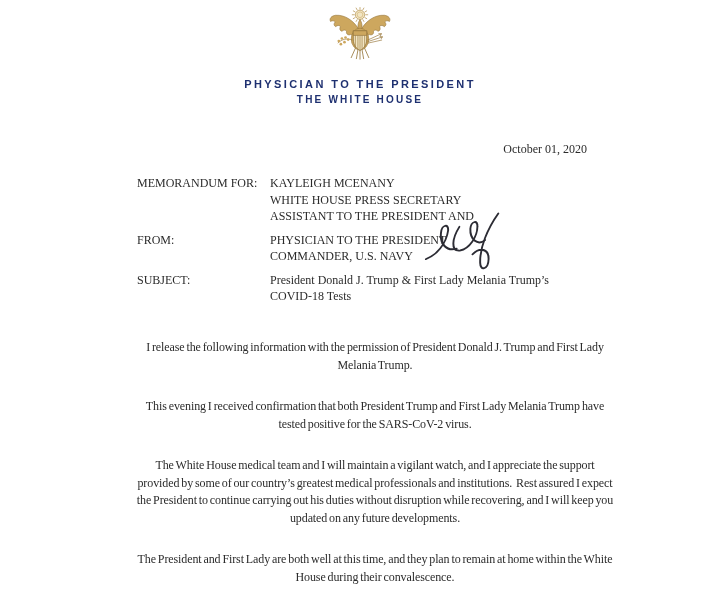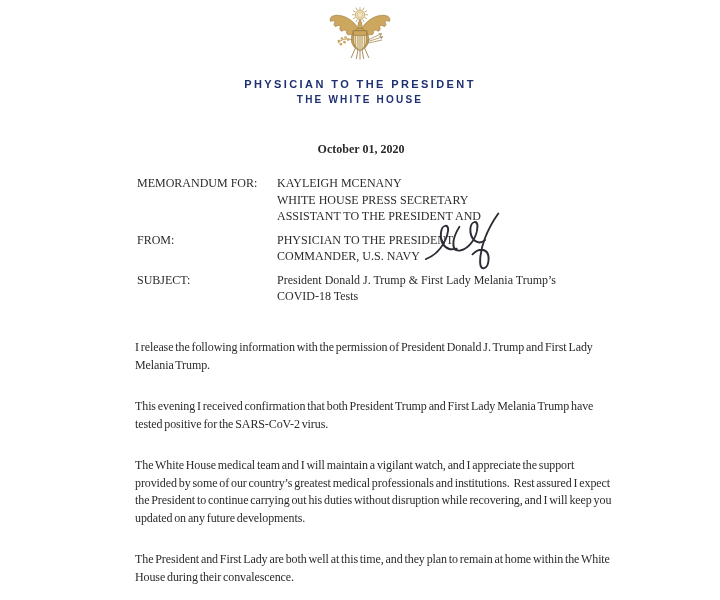--- a/index.html
+++ b/index.html
@@ -6,31 +6,31 @@
   body{
     width:720px;height:600px;background:#ffffff;position:relative;
     font-family:"Liberation Serif", serif;color:#2b2b2b;overflow:hidden;
   }
   .letterhead{position:absolute;top:7px;left:0;width:720px;text-align:center;}
   .seal{width:68px;height:62px;display:inline-block;}
   .org1{font-family:"Liberation Sans", sans-serif;font-weight:bold;font-size:11px;
         letter-spacing:2.4px;color:#1e3070;margin-top:5px;}
   .org2{font-family:"Liberation Sans", sans-serif;font-weight:bold;font-size:10px;
         letter-spacing:2.2px;color:#1e3070;margin-top:4px;}
-  .dateline{position:absolute;top:142px;left:135px;width:452px;text-align:center;
-        font-size:12px;font-weight:bold;}
+  .dateline{position:absolute;top:142px;left:135px;width:452px;text-align:right;
+        font-size:12px;}
   .memo{position:absolute;top:175px;left:137px;width:480px;font-size:12px;}
   .memo-row{display:flex;margin-bottom:7px;}
   .memo-label{width:133px;flex:none;line-height:16.5px;}
   .memo-value{flex:1;}
-  .memo-value .line{line-height:16.5px;margin-left:7px;}
+  .memo-value .line{line-height:16.5px;}
   .signature{position:absolute;left:420px;top:204px;width:96px;height:76px;}
   .bodytext{position:absolute;top:339px;left:135px;width:480px;font-size:12px;
         line-height:17.5px;letter-spacing:-0.1px;word-spacing:-1px;}
-  .bodytext p{margin:0 0 24px 0;}
+  .bodytext p{margin:0 0 24px 0;text-align:center;}
 </style>
 </head>
 <body>
 
 <div>
 
   <div class="letterhead">
     <svg class="seal" viewBox="0 0 130 120" aria-hidden="true">
 
       <g stroke="#b3904c" stroke-width="1.4" stroke-linecap="round">

